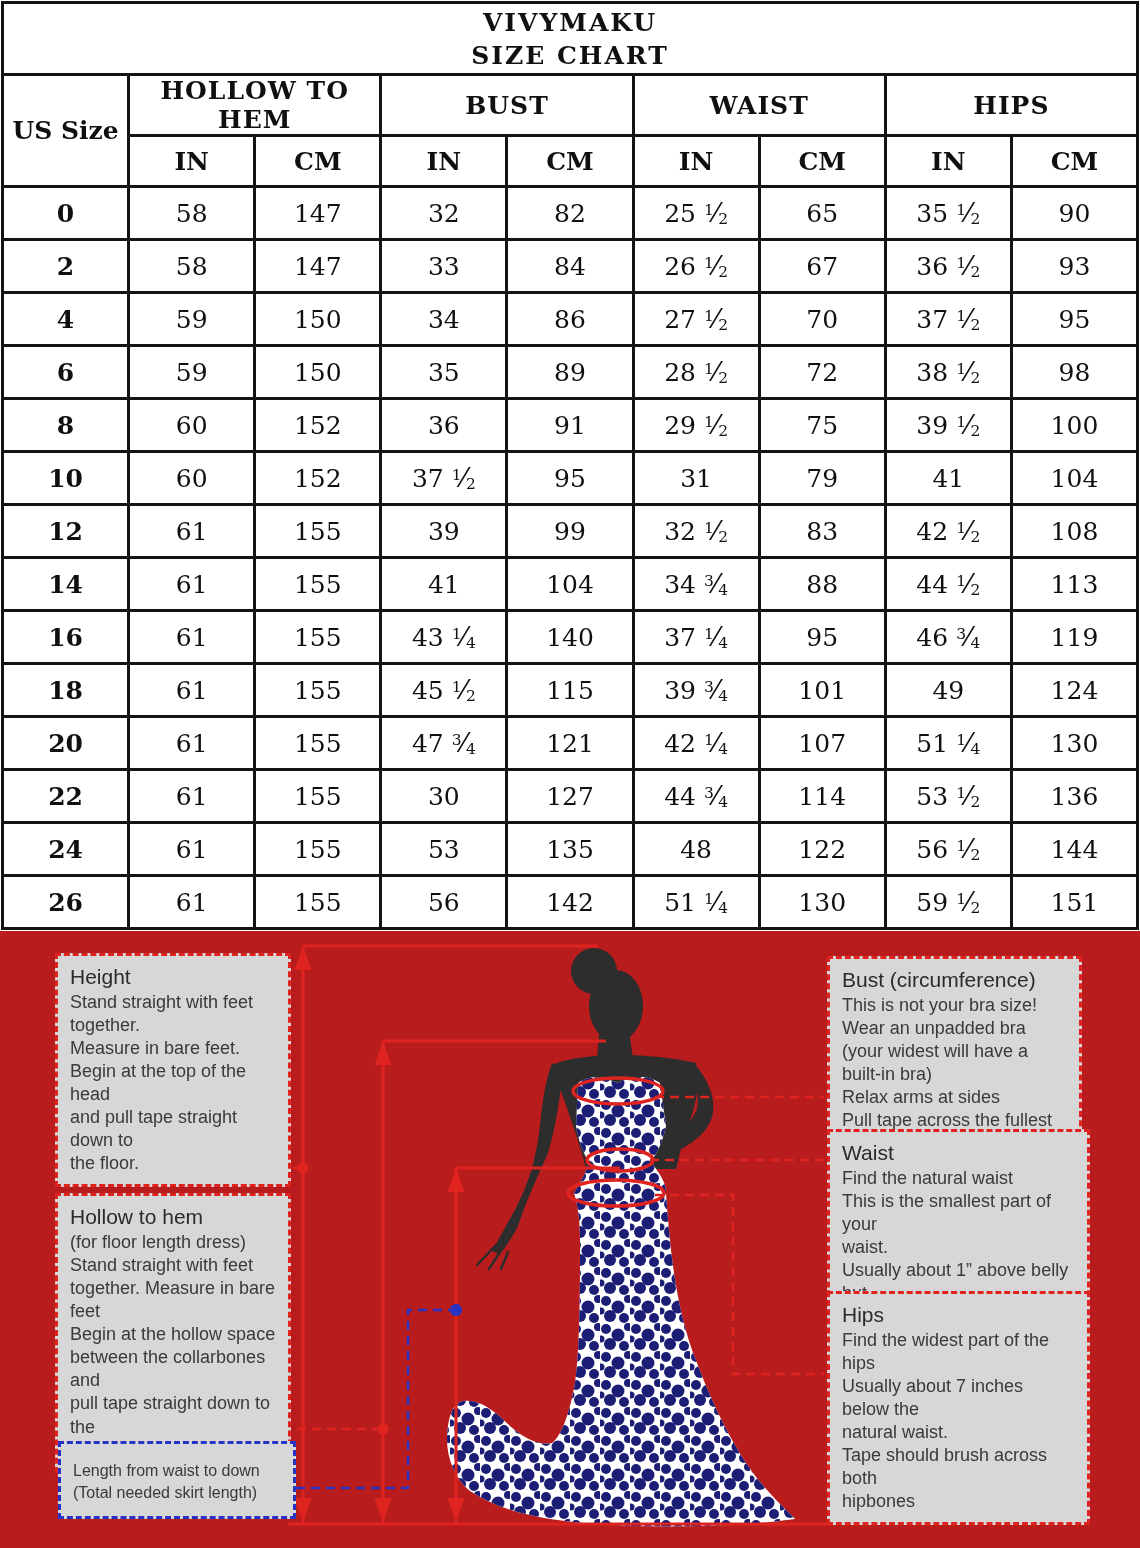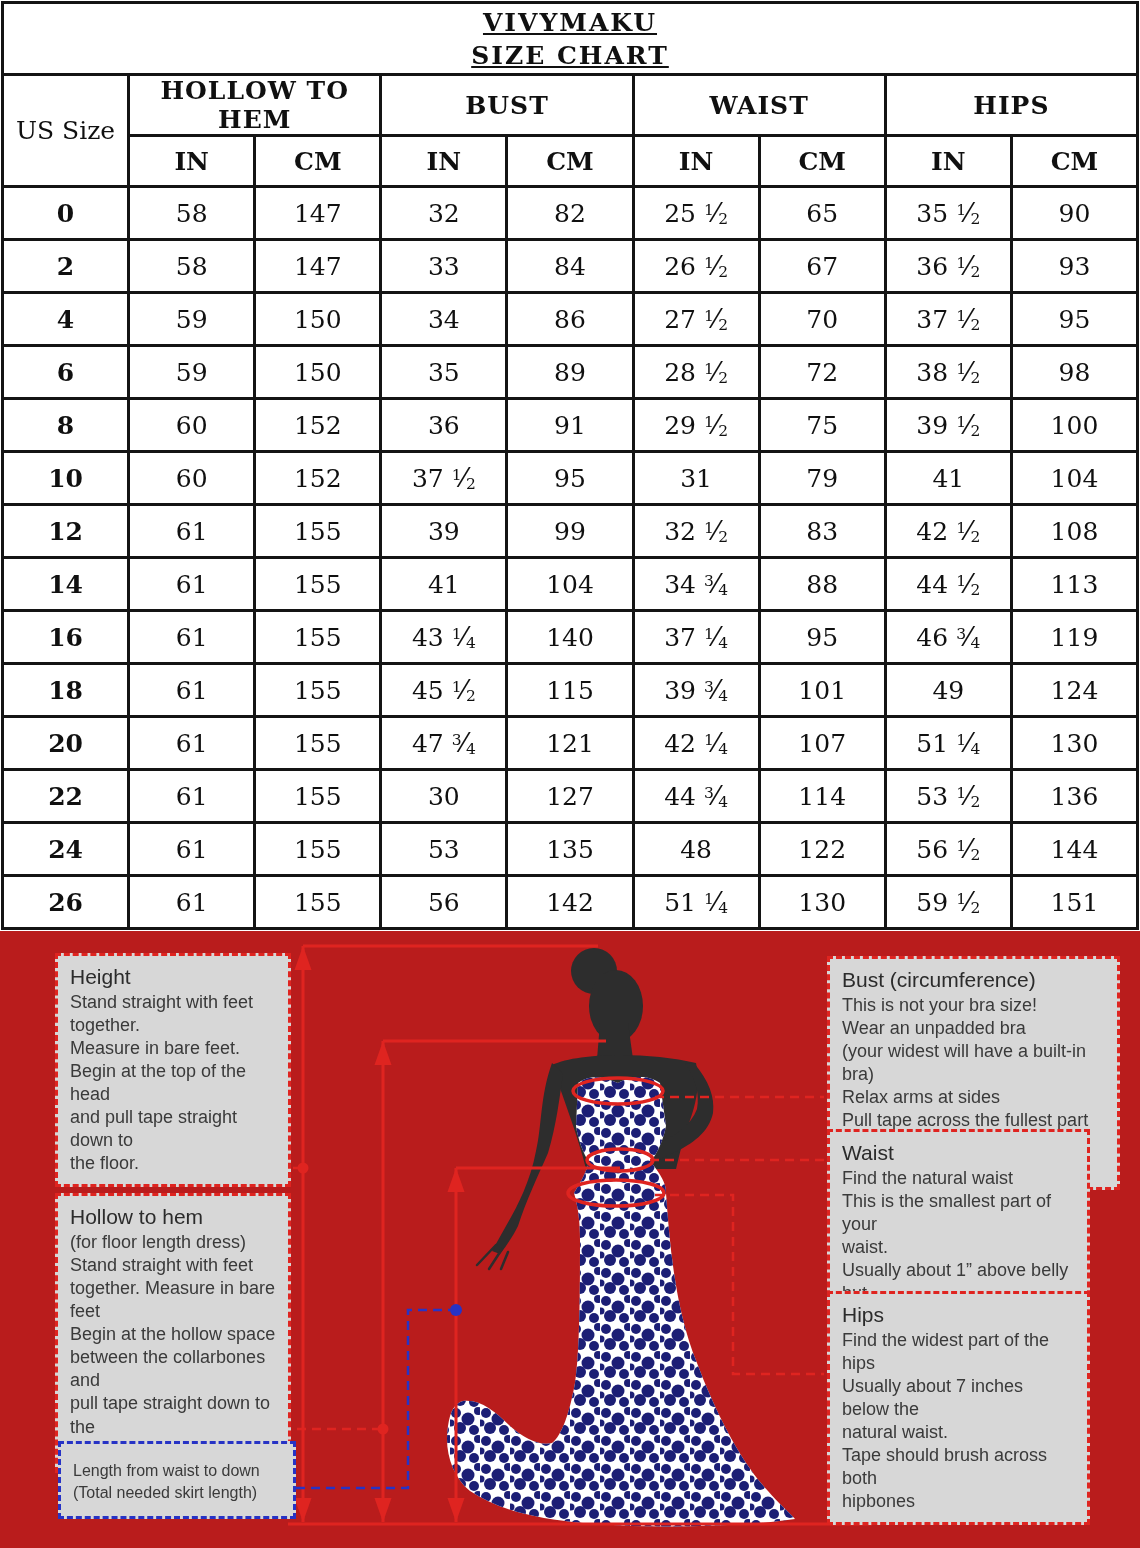--- a/index.html
+++ b/index.html
@@ -10,24 +10,24 @@
   body{width:1140px;height:1548px;background:#ffffff;overflow:hidden;
        font-family:"Liberation Sans",sans-serif;}
   .page{width:1140px;height:1548px;position:relative;background:#fff;}
 
   
   table.size-chart{width:1138px;margin:1px;border-collapse:collapse;table-layout:fixed;}
   table.size-chart td{border:3px solid #141414;text-align:center;vertical-align:middle;
       font-family:"DejaVu Serif",serif;font-size:25px;color:#101010;background:#fff;
       padding:0;}
   td.title-cell{background:var(--title-bg);height:72px;
-      font-family:"Liberation Mono",monospace;font-weight:bold;font-size:27px;letter-spacing:2px;text-decoration:underline;}
+      font-family:"Liberation Mono",monospace;font-weight:bold;font-size:27px;letter-spacing:2px;}
   td.title-cell div{line-height:1.32;}
   td.corner-cell{background:var(--header-bg);font-family:"Liberation Mono",monospace;
-      font-weight:normal;font-size:24px;}
+      font-weight:bold;font-size:24px;}
   td.group-cell{background:var(--header-bg);height:51px;font-family:"Liberation Mono",monospace;
       font-weight:bold;font-size:24px;letter-spacing:1px;}
   td.unit-cell{background:var(--unit-bg);height:51px;font-family:"Liberation Mono",monospace;
       font-weight:bold;font-size:22px;}
   td.size-cell{background:var(--size-bg);font-weight:bold;font-size:24px;}
   tr.data-row{height:53px;}
   .fx sup{font-size:.62em;vertical-align:.45em;}
   .fx sub{font-size:.62em;vertical-align:-.12em;}
   .fx .fs{font-size:1.05em;}
 
@@ -321,21 +321,21 @@
 between the collarbones and
 pull tape straight down to the
 floor</div>
     </div>
 
     <div class="gbox blue" style="left:58px;top:510px;width:238px;min-height:78px;">
       <div class="gbody big">Length from waist to down
 (Total needed skirt length)</div>
     </div>
 
-    <div class="gbox" style="left:827px;top:25px;width:293px;min-height:167px;">
+    <div class="gbox" style="left:827px;top:25px;width:255px;min-height:167px;">
       <div class="gtitle">Bust (circumference)</div>
       <div class="gbody">This is not your bra size!
 Wear an unpadded bra
 (your widest will have a built-in bra)
 Relax arms at sides
 Pull tape across the fullest part of
 the bust</div>
     </div>
 
     <div class="gbox" style="left:827px;top:198px;width:263px;min-height:144px;">

